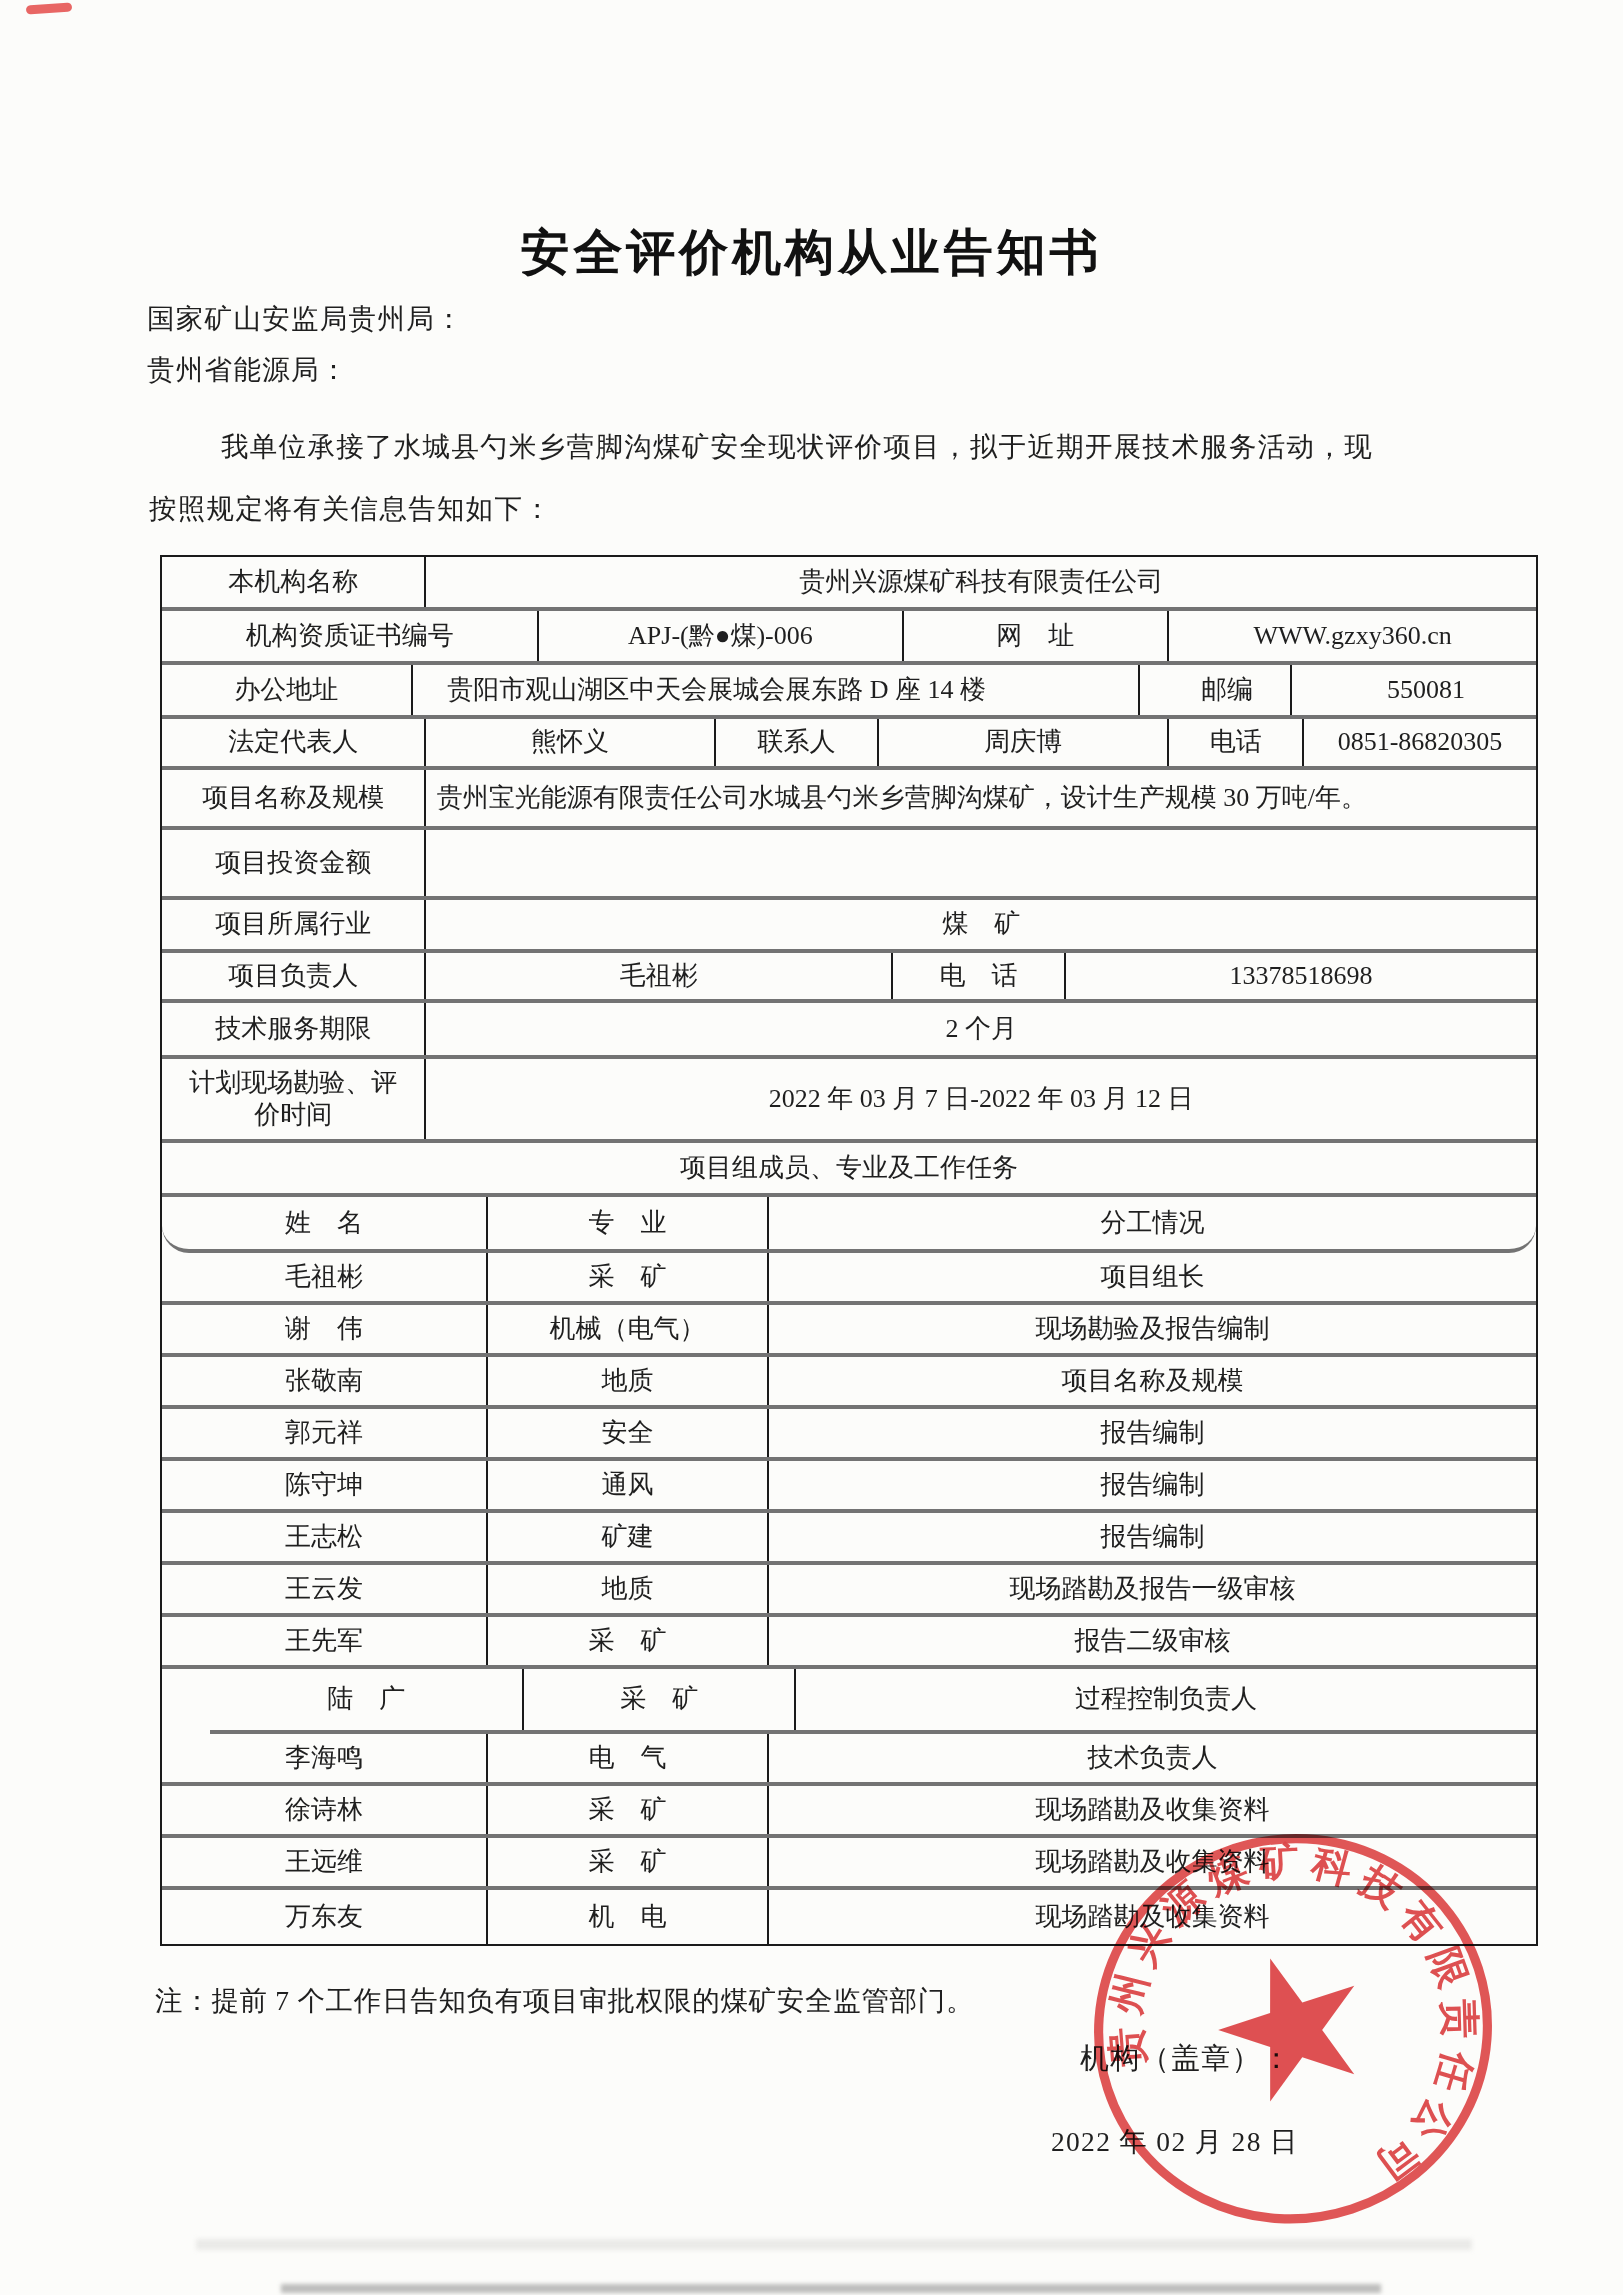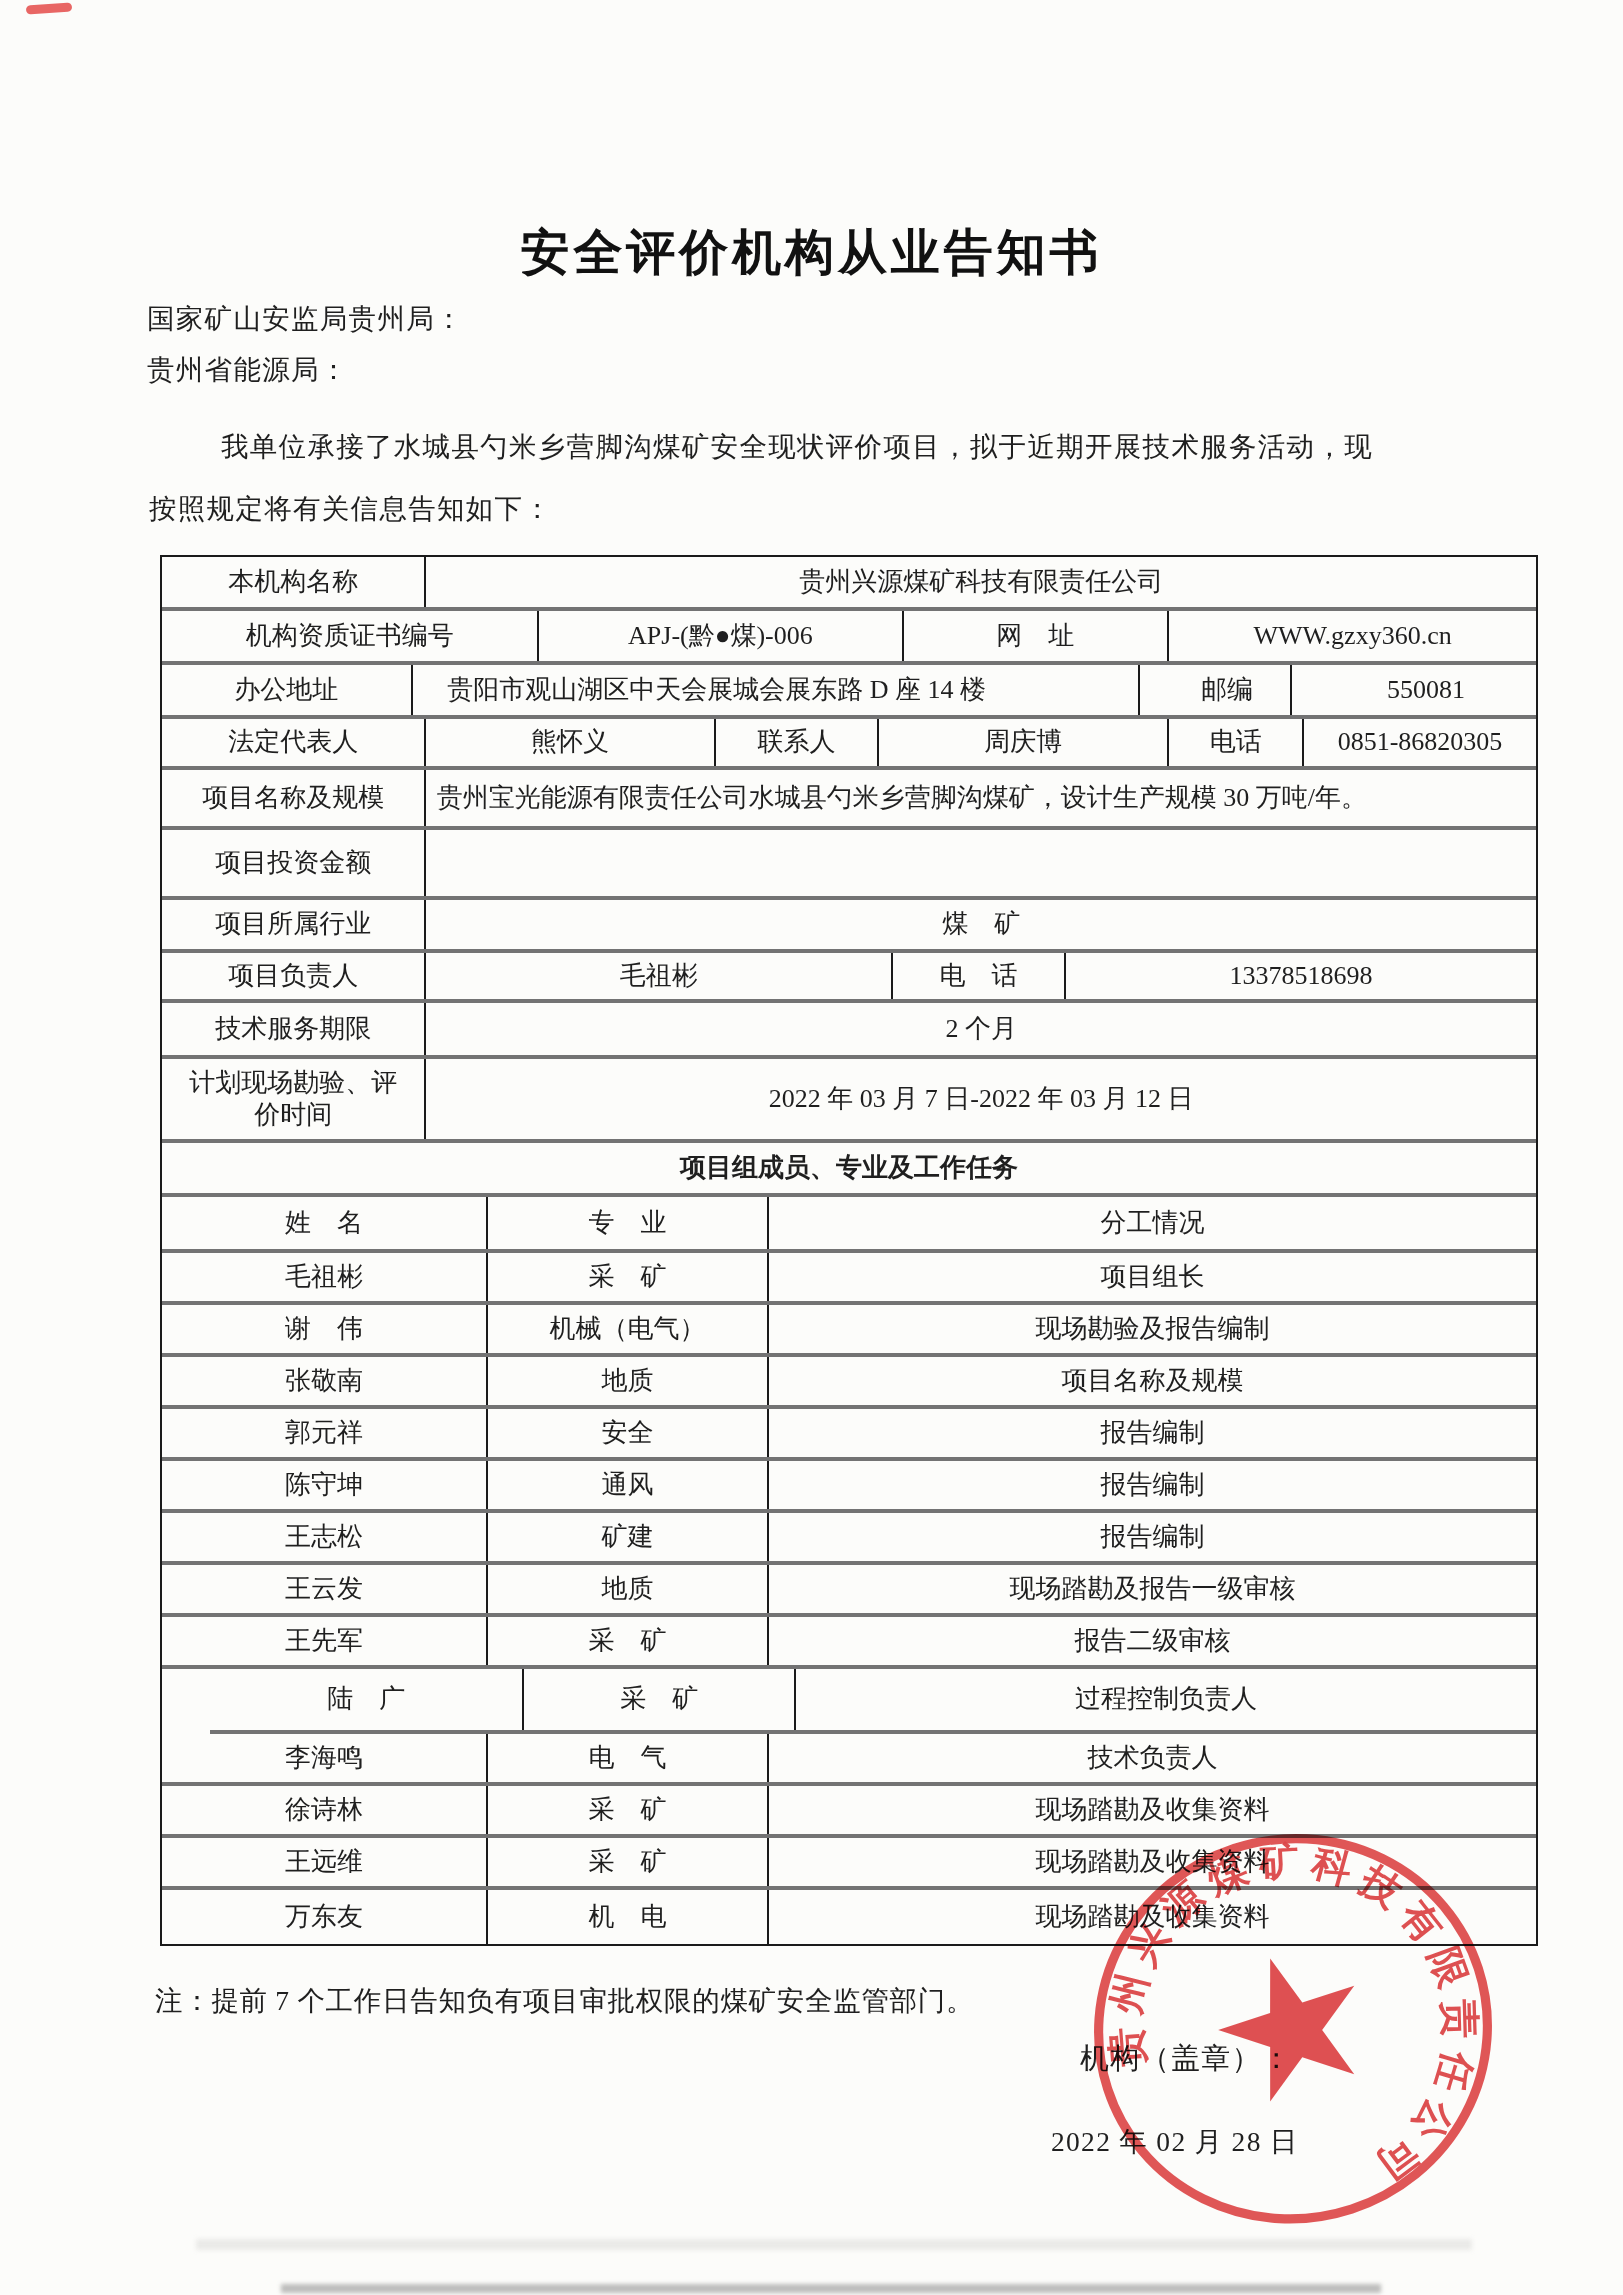--- a/index.html
+++ b/index.html
@@ -123,24 +123,24 @@
     <div class="td" style="width:19.24%;">技术服务期限</div>
     <div class="td" style="width:80.76%;">2 个月</div>
   </div>
 
   <div class="tr" style="height:84px;">
     <div class="td wrap" style="width:19.24%;">计划现场勘验、评价时间</div>
     <div class="td" style="width:80.76%;">2022 年 03 月 7 日-2022 年 03 月 12 日</div>
   </div>
 
   <div class="tr" style="height:54px;">
-    <div class="td" style="width:100%;font-weight:bold;">项目组成员、专业及工作任务</div>
-  </div>
-
-  <div class="tr" style="height:56px;">
+    <div class="td" style="width:100%;">项目组成员、专业及工作任务</div>
+  </div>
+
+  <div class="tr" style="height:56px;border-radius:27px;">
     <div class="td" style="width:23.71%;">姓　名</div>
     <div class="td" style="width:20.48%;">专　业</div>
     <div class="td" style="width:55.81%;">分工情况</div>
   </div>
 
   <div class="tr" style="height:52px;">
     <div class="td" style="width:23.71%;">毛祖彬</div>
     <div class="td" style="width:20.48%;">采　矿</div>
     <div class="td" style="width:55.81%;">项目组长</div>
   </div>

